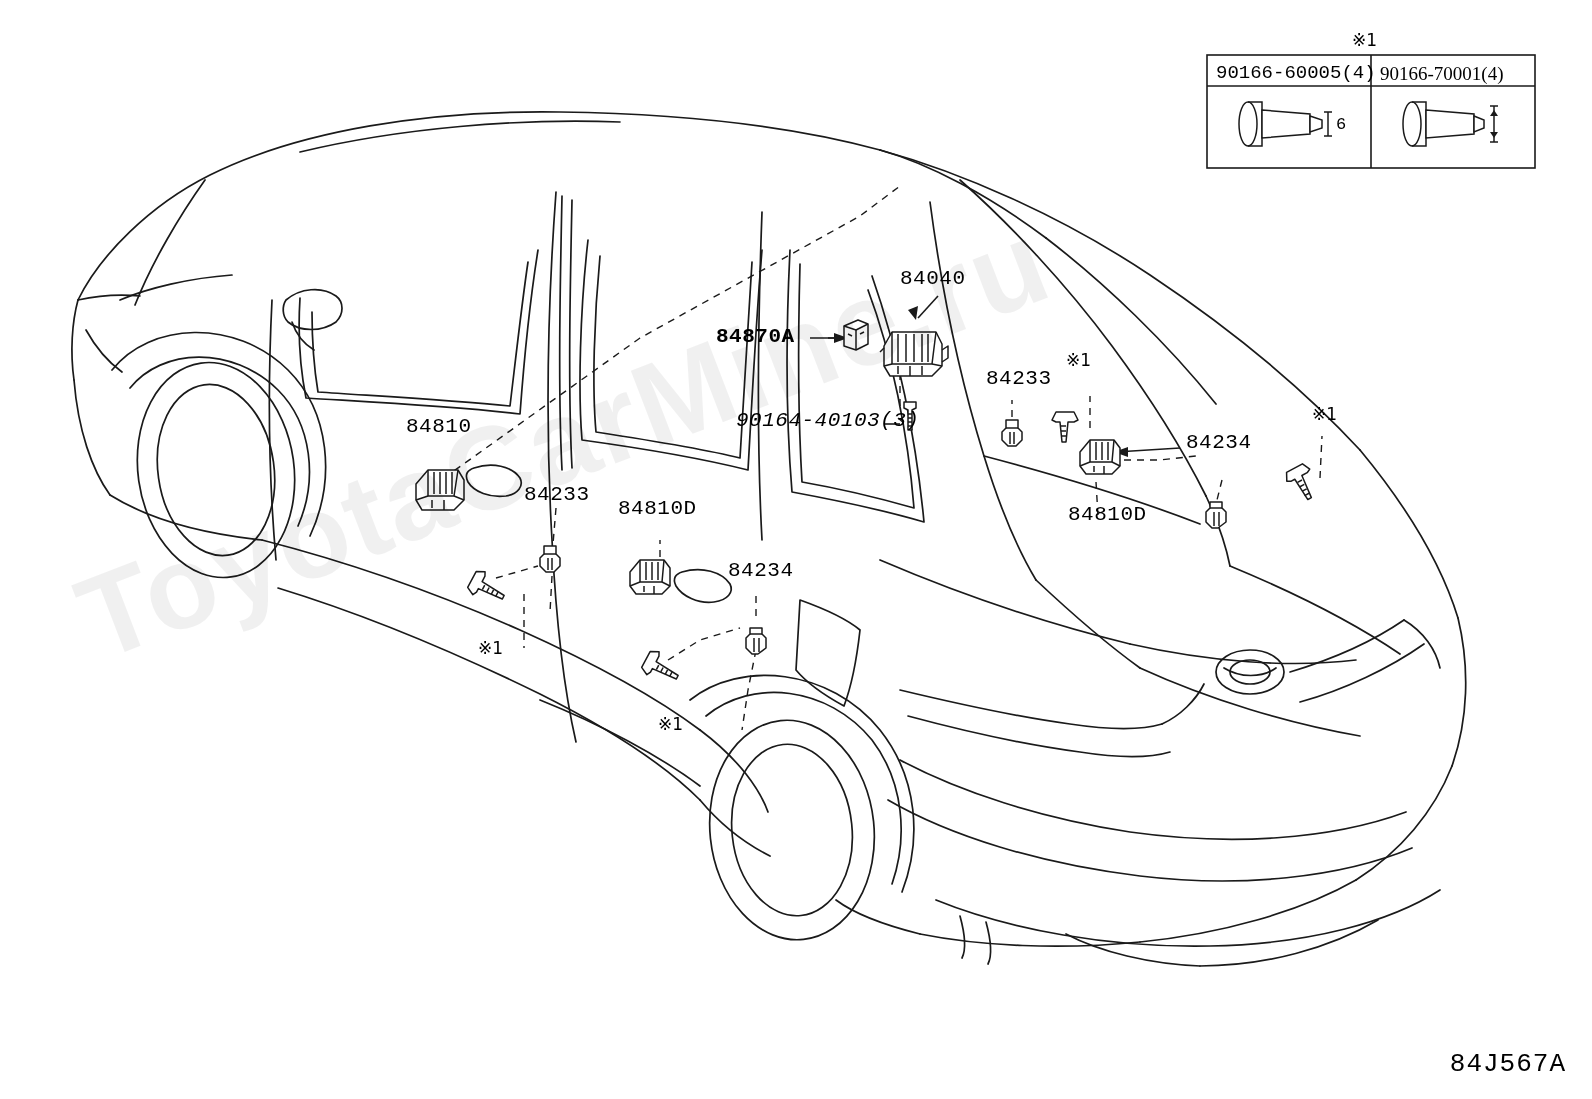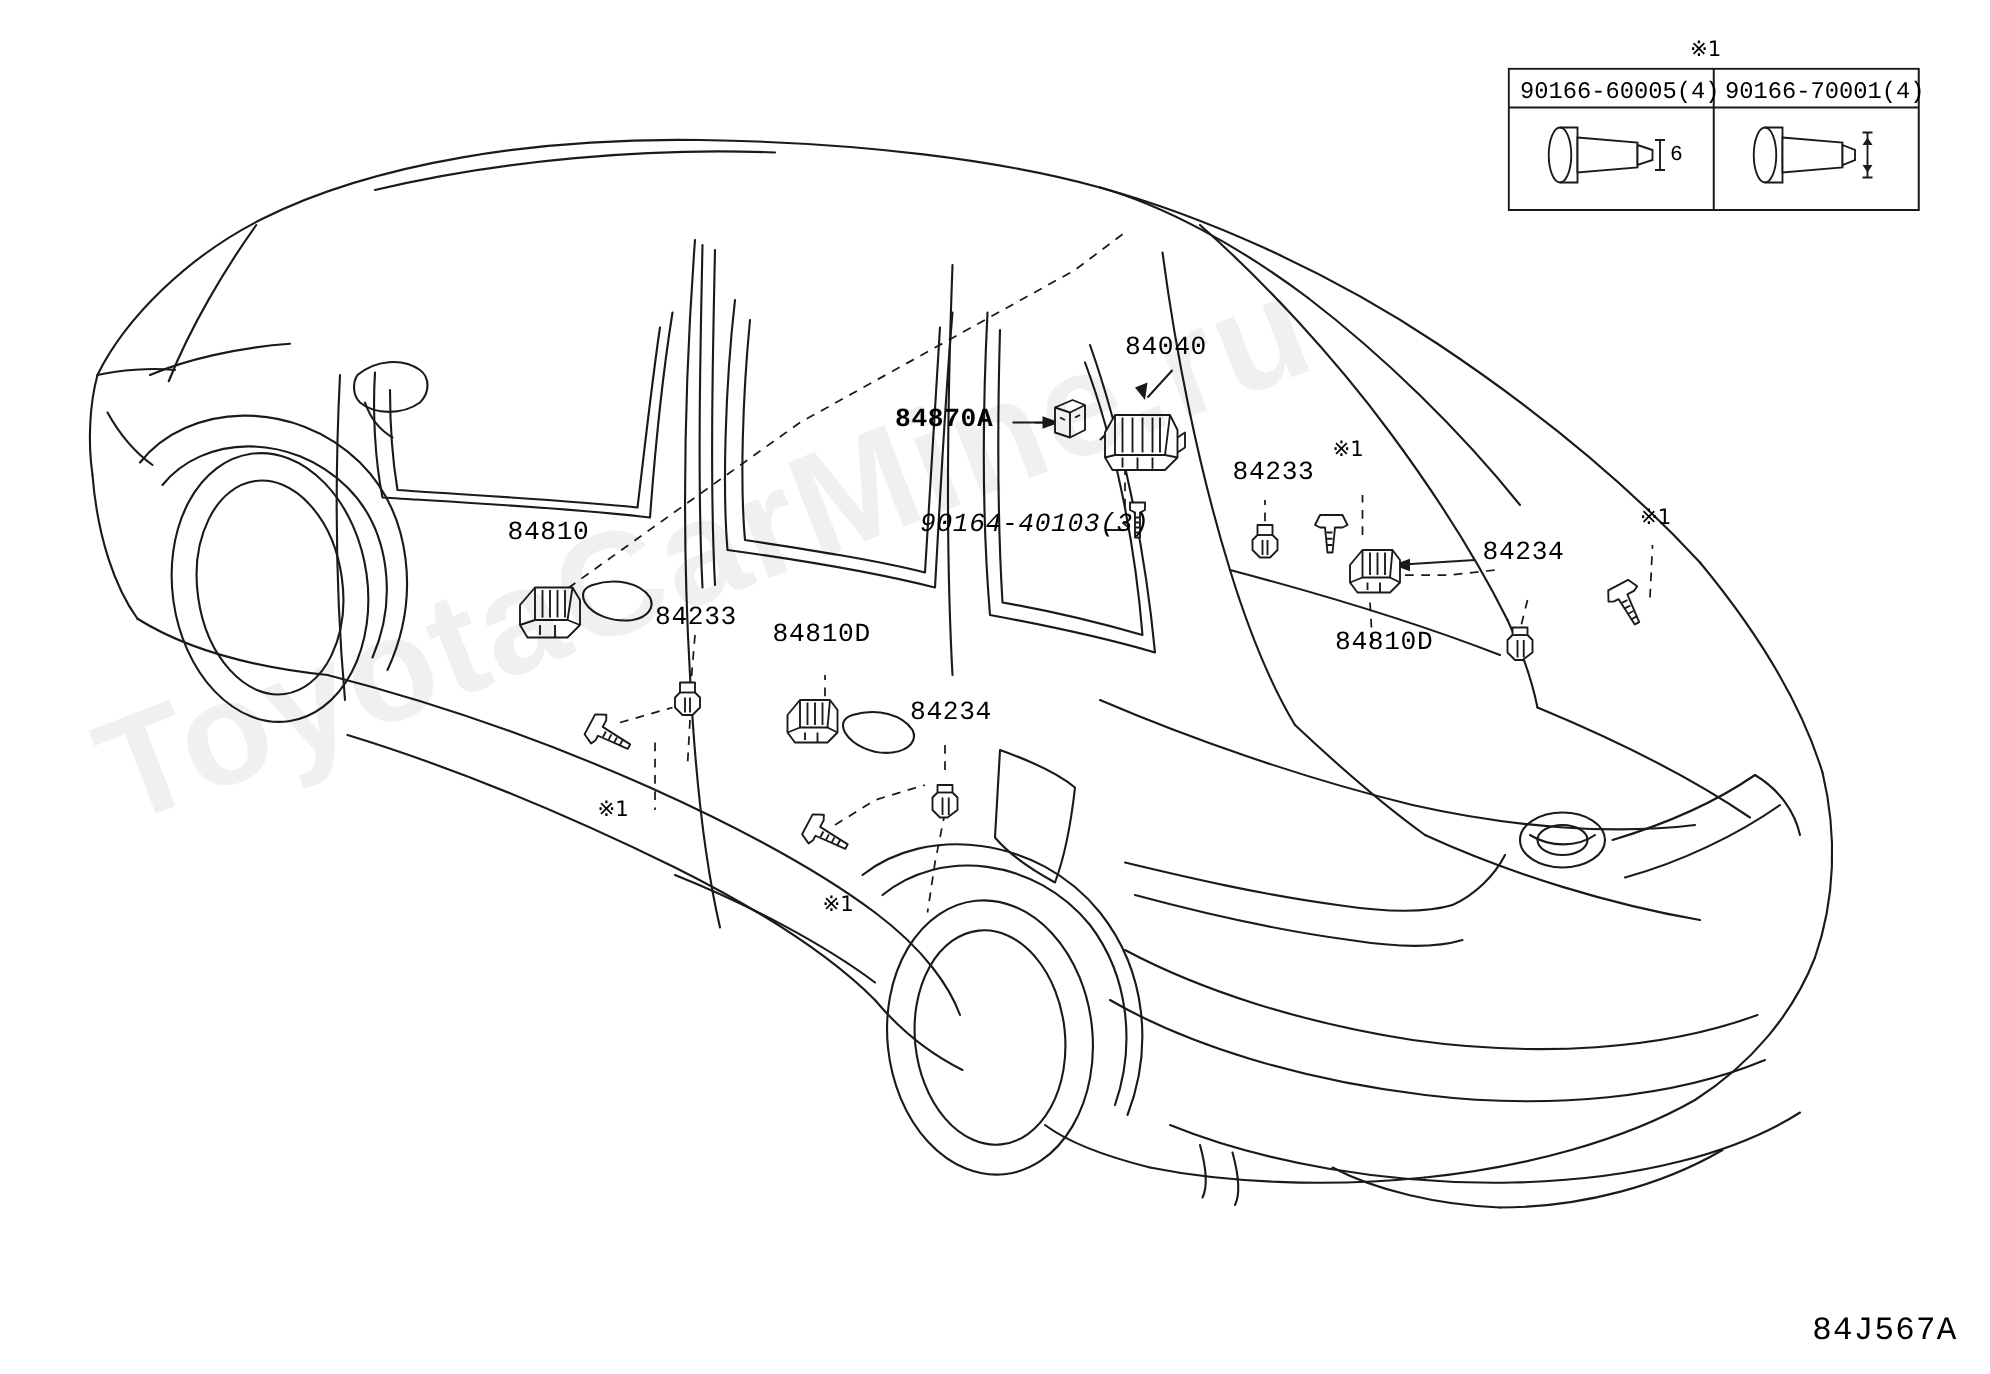--- a/index.html
+++ b/index.html
@@ -364,21 +364,21 @@
         <path d="M206 48 L220 48 L220 92 L206 92"></path>
         <path d="M220 56 L268 60 L268 80 L220 84 Z" fill="#fff"></path>
         <path d="M268 62 L278 66 L278 74 L268 78 Z" fill="#fff"></path>
         <path d="M288 52 L288 88"></path>
         <path d="M284 52 L292 52 M284 88 L292 88"></path>
         <path d="M288 56 l-4 6 l8 0 Z" fill="#1a1a1a" stroke="none"></path>
         <path d="M288 84 l-4 -6 l8 0 Z" fill="#1a1a1a" stroke="none"></path>
       </g>
     </svg>
     <div class="table-cell-text" style="left:10px; top:10px;">90166-60005(4)</div>
-    <div class="table-cell-text" style="left:174px; top:10px;">90166-70001(4)</div>
+    <div class="table-cell-text" style="left:174px; top:10px;font-family:Liberation Serif, serif;">90166-70001(4)</div>
     <div class="table-cell-text" style="left:130px; top:62px; font-size:17px;">6</div>
   </div>
   <div class="note-mark" style="left:1352px; top:32px;">※1</div>
 
   <div class="label" style="left:900px;  top:268px;">84040</div>
   <div class="label" style="left:716px;  top:326px;font-weight:bold;">84870A</div>
   <div class="label" style="left:736px;  top:410px;font-style:italic;">90164-40103(3)</div>
   <div class="label" style="left:406px;  top:416px;">84810</div>
   <div class="label" style="left:524px;  top:484px;">84233</div>
   <div class="label" style="left:618px;  top:498px;">84810D</div>

